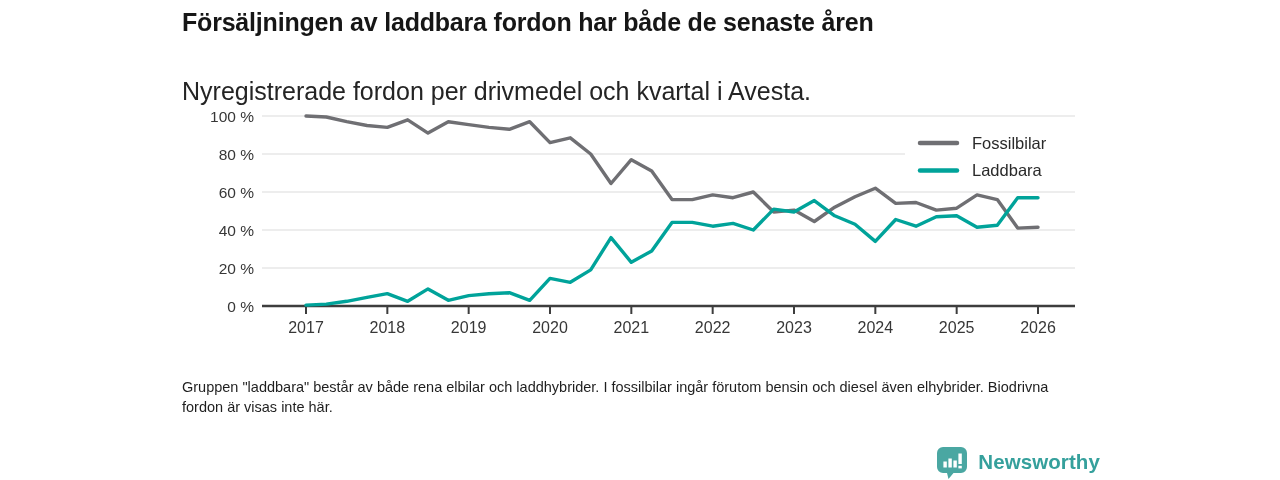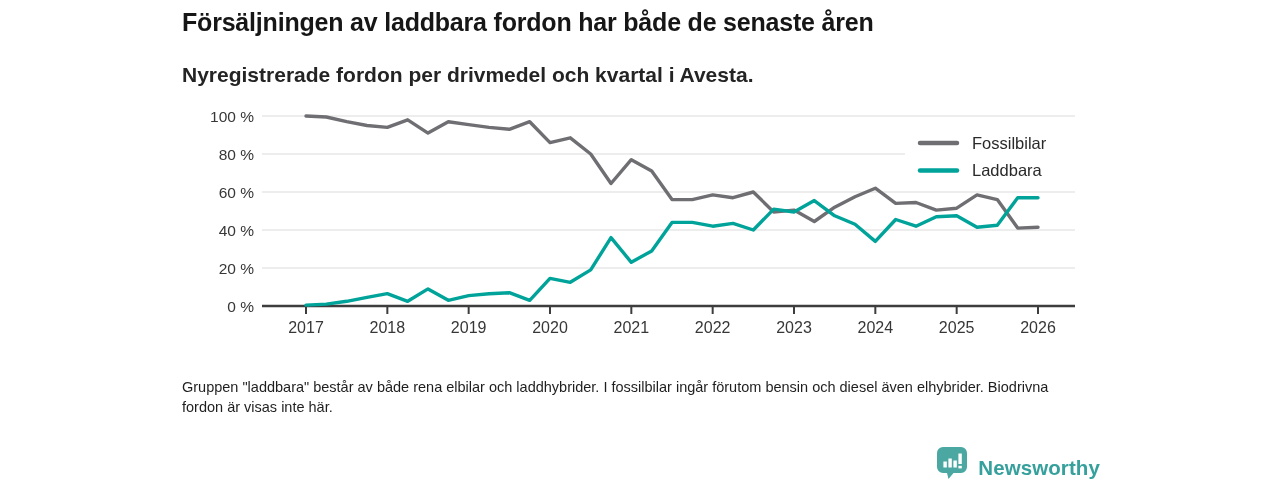--- a/index.html
+++ b/index.html
@@ -10,34 +10,34 @@
     position: relative; overflow: hidden;
     color: #1a1a1a;
   }
   .page { position: absolute; inset: 0; }
   .chart-title {
     position: absolute; left: 182px; top: 8px;
     font-size: 25px; font-weight: 700; letter-spacing: -0.2px;
     color: #161616; white-space: nowrap;
   }
   .chart-subtitle {
-    position: absolute; left: 182px; top: 63px;
-    font-size: 21px; font-weight: 700; color: #242424; white-space: nowrap;
+    position: absolute; left: 182px; top: 77px;
+    font-size: 25px; font-weight: 400; color: #242424; white-space: nowrap;
   }
   #chart {
     position: absolute; left: 0; top: 95px;
     width: 1120px; height: 250px; display: block;
   }
   .footnote {
     position: absolute; left: 182px; top: 377px; width: 880px;
     font-size: 14.5px; line-height: 20px; color: #1f1f1f;
   }
   .brand {
     position: absolute; right: 180px; top: 444px;
-    display: flex; align-items: flex-end; gap: 8px;
+    display: flex; align-items: center; gap: 8px;
   }
   .brand-name {
     font-size: 20.5px; font-weight: 600; color: #35a09c;
     letter-spacing: 0.1px;
   }
   svg text {
     font-family: "Liberation Sans", "DejaVu Sans", sans-serif;
   }
 </style>
 </head>

